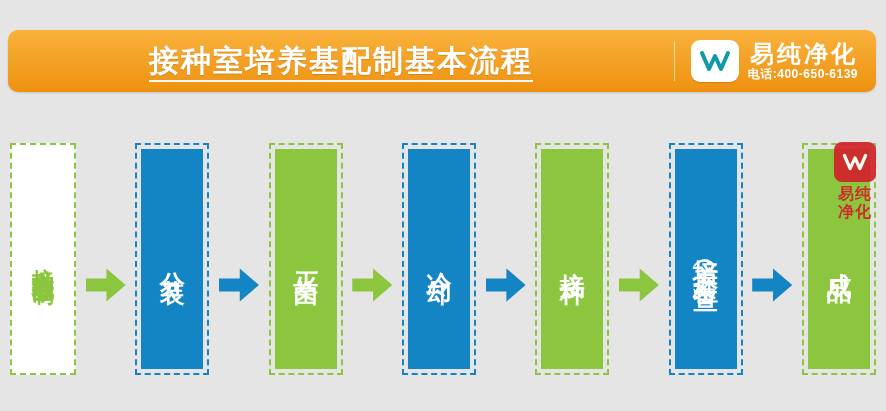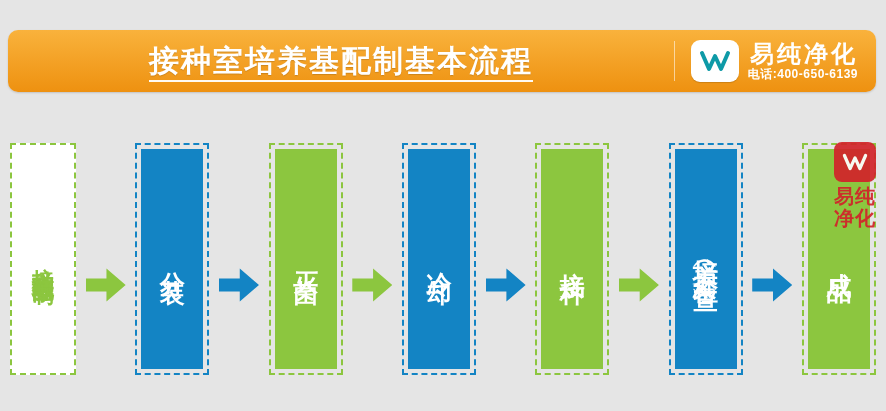--- a/index.html
+++ b/index.html
@@ -92,21 +92,21 @@
   .seal{
     position:absolute;right:8px;top:142px;width:46px;
     display:flex;flex-direction:column;align-items:center;gap:3px;
     opacity:.92;
   }
   .seal-logo{
     width:42px;height:40px;background:var(--red,#d2232a);
     border-radius:8px;display:flex;align-items:center;justify-content:center;
   }
   .seal-text{
-    color:var(--red,#d2232a);font-weight:bold;font-size:20px;line-height:1.1;
+    color:var(--red,#d2232a);font-weight:bold;font-size:16px;line-height:1.1;
     text-align:left;letter-spacing:1px;
   }
 </style>
 </head>
 <body>
 
 <div class="page">
 
   <div class="banner">
     <div class="banner-title">

